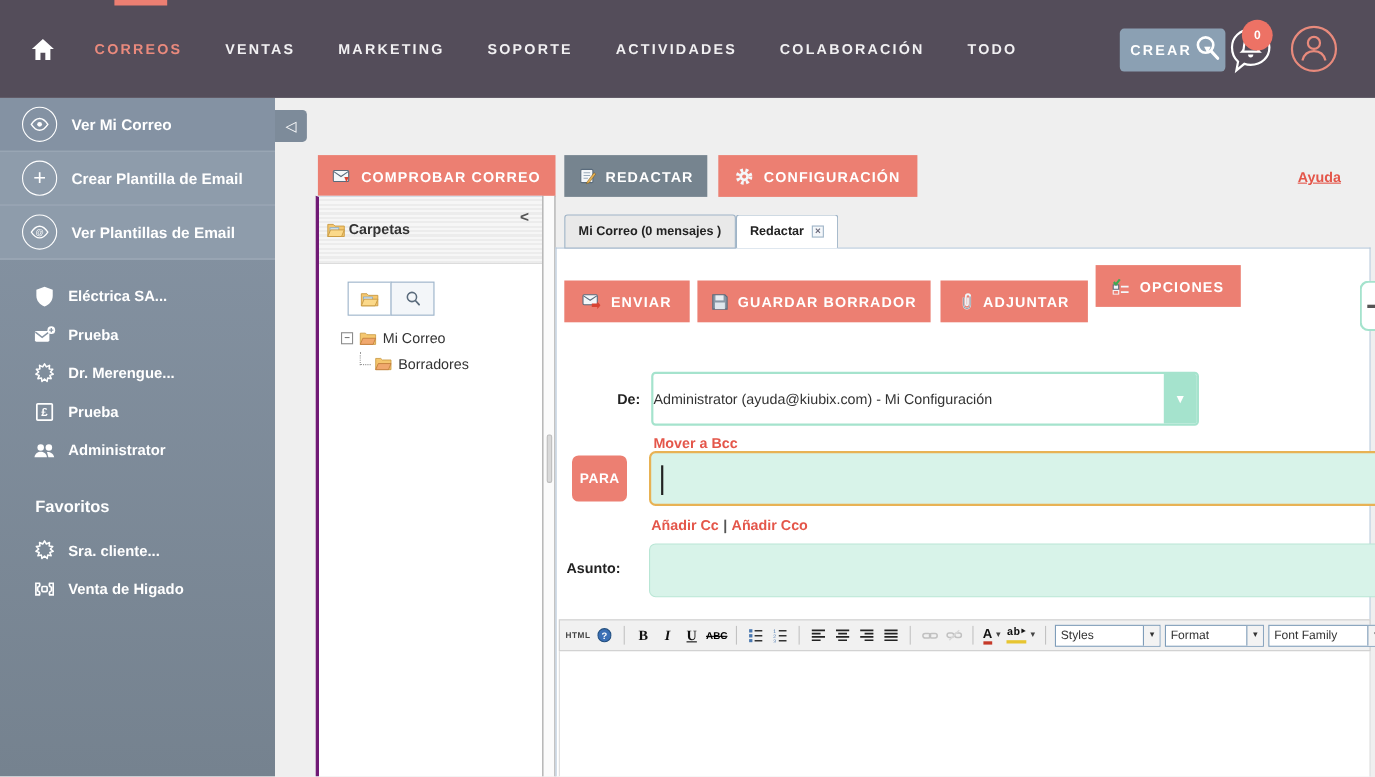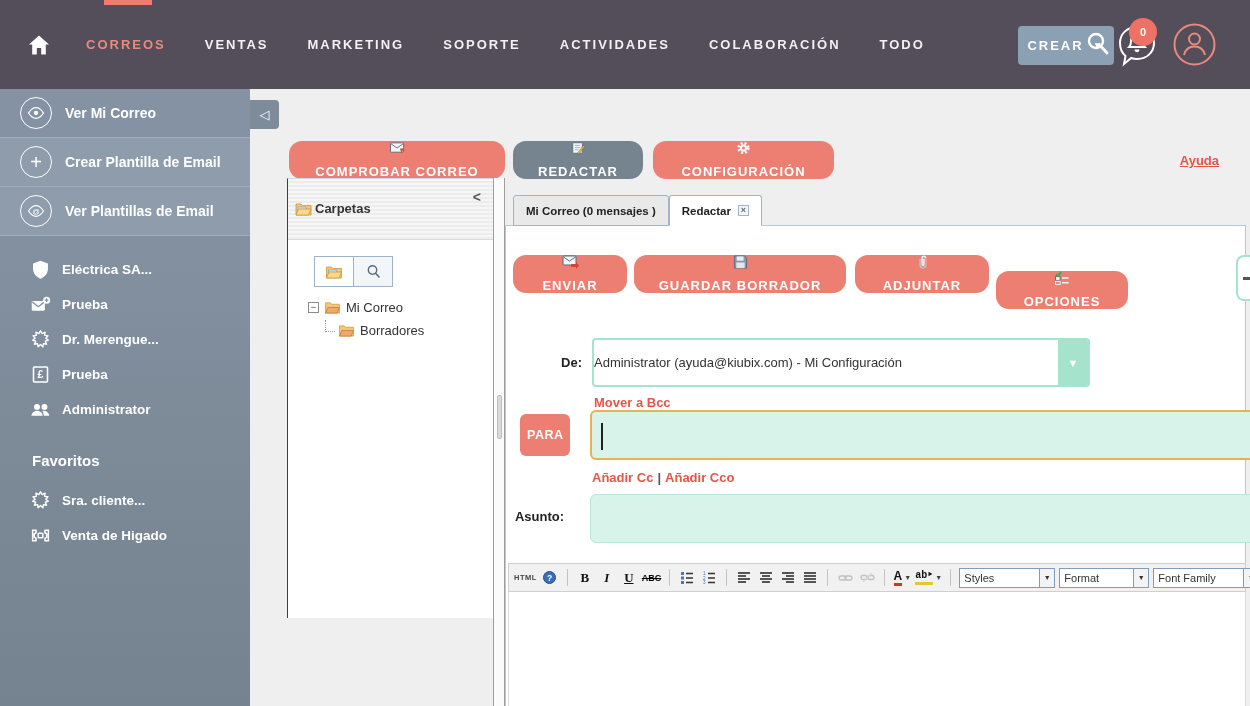--- a/index.html
+++ b/index.html
@@ -37,32 +37,32 @@
   .sb-item { display:flex; align-items:center; gap:11px; padding-left:30px; margin-top:13px; height:22px; cursor:pointer; }
   .sb-item:first-of-type { }
   .sb-item-label { color:#fff; font-size:13.5px; font-weight:600; white-space:nowrap; }
   .sb-icon { width:21px; height:21px; flex:0 0 auto; }
   .collapse-btn { position:absolute; left:250px; top:100px; width:29px; height:29px; background:#7d8b9a; border-radius:0 4px 4px 0;
     color:#fff; font-size:13px; display:flex; align-items:center; justify-content:center; cursor:pointer; z-index:5; }
 
   
   .main { position:absolute; left:250px; top:89px; width:1000px; height:617px; background:#efefef; }
 
-  .btn { display:flex; align-items:center; justify-content:center; gap:9px; border-radius:13px; color:#fff;
-    font-size:13px; font-weight:700; letter-spacing:1px; cursor:pointer; white-space:nowrap;flex-direction:column; }
+  .btn { display:flex; align-items:center; justify-content:center; gap:9px; border-radius:0; color:#fff;
+    font-size:13px; font-weight:700; letter-spacing:1px; cursor:pointer; white-space:nowrap; }
   .btn-coral { background:#ec7f72; }
   .btn-slate { background:#76848f; }
 
   .btn-comprobar { position:absolute; left:39px;  top:52px; width:216px; height:38px; }
   .btn-redactar  { position:absolute; left:263px; top:52px; width:130px; height:38px; }
   .btn-config    { position:absolute; left:403px; top:52px; width:181px; height:38px; }
   .ayuda-link { position:absolute; right:31px; top:64px; color:#e4564a; font-size:13px; font-weight:600; text-decoration:underline; cursor:pointer; }
 
   
-  .folders { position:absolute; left:37px; top:89px; width:206px; height:440px; background:#fff; border-left:1px solid #701a75; border-top:1px solid #cdd9e4; }
+  .folders { position:absolute; left:37px; top:89px; width:206px; height:528px; background:#fff; border-left:3px solid #701a75; border-top:1px solid #cdd9e4; }
   .folders-header { position:relative; height:61px; border-bottom:1px solid #dcdcdc;
     background:repeating-linear-gradient(0deg,#ececec 0 2px,#f6f6f6 2px 4px); }
   .folders-title { position:absolute; left:7px; top:22px; display:flex; align-items:center; gap:3px; font-size:13px; font-weight:700; color:#333; }
   .folders-collapse { position:absolute; right:12px; top:10px; color:#555; font-size:14px; font-weight:700; cursor:pointer; }
   .mini-tabs { position:absolute; left:26px; top:77px; display:flex; }
   .mini-tab { width:40px; height:31px; border:1px solid #9cb3c9; background:#fff; display:flex; align-items:center; justify-content:center; cursor:pointer; }
   .mini-tab + .mini-tab { margin-left:-1px; background:#f3f6f9; }
   .tree { position:absolute; left:20px; top:118px; font-size:13px; color:#333; }
   .tree-row { display:flex; align-items:center; gap:5px; height:20px; cursor:pointer; }
   .tree-row.child { margin-left:17px; margin-top:3px; }
@@ -79,21 +79,21 @@
   .tab { height:31px; border:1px solid #9fb4c7; background:#e9e9e9; display:flex; align-items:center; gap:7px;
     padding:0 12px; font-size:11.5px; font-weight:700; color:#222; border-radius:3px 3px 0 0; cursor:pointer; }
   .tab.active { background:#fff; border-bottom:1px solid #fff; }
   .tab-close { width:11px; height:11px; border:1px solid #9fb4c7; background:#f4f7fa; font-size:9px; line-height:9px; text-align:center; color:#667; cursor:pointer; }
   .content-panel { position:absolute; left:255px; top:136px; width:741px; height:481px; background:#fff;
     border:1px solid #b5c7d9; border-bottom:none; z-index:2; }
 
   .btn-enviar   { position:absolute; left:263px; top:166px; width:114px; height:38px; z-index:4; }
   .btn-guardar  { position:absolute; left:384px; top:166px; width:212px; height:38px; z-index:4; }
   .btn-adjuntar { position:absolute; left:605px; top:166px; width:134px; height:38px; z-index:4; }
-  .btn-opciones { position:absolute; left:746px; top:182px; width:132px; height:38px; z-index:4; }
+  .btn-opciones { position:absolute; left:746px; top:152px; width:132px; height:38px; z-index:4; }
   .cut-handle { position:absolute; left:986px; top:166px; width:16px; height:46px; background:#fff; border:2px solid #a5e3cd;
     border-right:none; border-radius:8px 0 0 8px; z-index:4; }
   .cut-handle-dash { position:absolute; left:5px; top:20px; width:7px; height:3px; background:#555; }
 
   
   .de-label { position:absolute; left:300px; top:266px; width:32px; text-align:right; font-size:13px; font-weight:700; color:#222; z-index:4; }
   .de-select { position:absolute; left:342px; top:249px; width:498px; height:49px; background:#fff; border:2px solid #a5e3cd;
     border-radius:4px; display:flex; align-items:center; z-index:4; cursor:pointer; }
   .de-select-text { font-size:13px; color:#333; flex:1; }
   .de-select-arrow { width:30px; height:100%; background:#a5e3cd; display:flex; align-items:center; justify-content:center;

